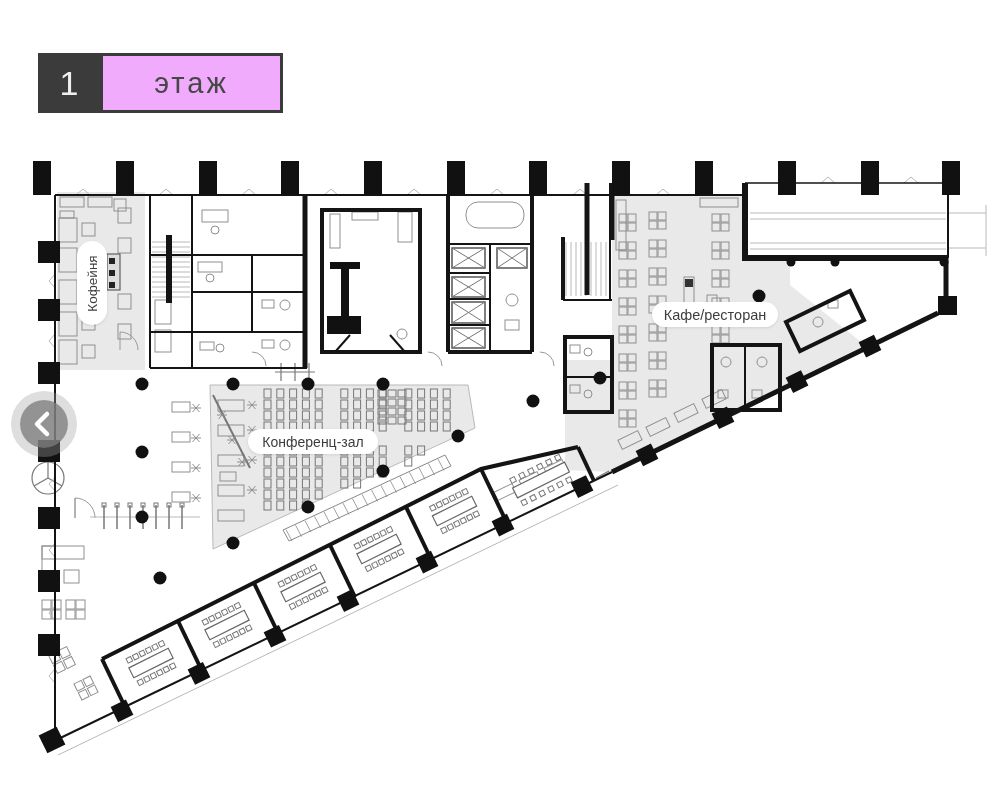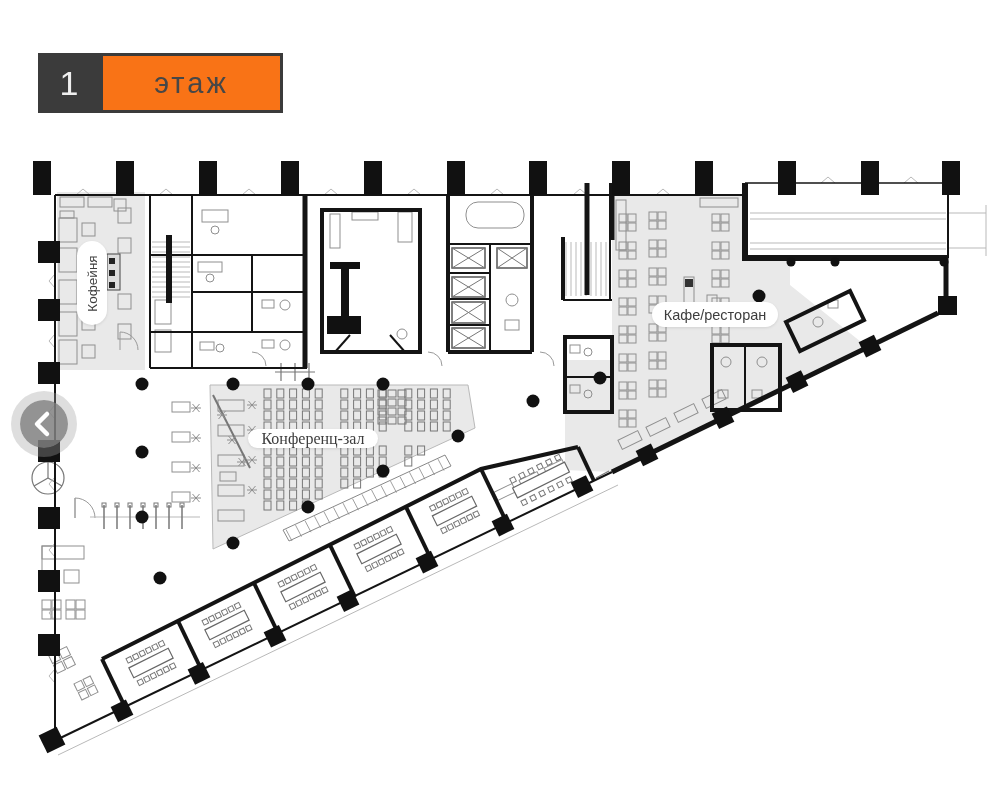--- a/index.html
+++ b/index.html
@@ -3,28 +3,28 @@
 <meta charset="utf-8">
 <style>
   html,body{margin:0;padding:0;background:#fff;}
   #stage{position:relative;width:1000px;height:807px;background:#fff;overflow:hidden;
          font-family:"Liberation Sans",sans-serif;}
   #plan-svg{position:absolute;left:0;top:0;}
   
   .floor-num{position:absolute;left:38px;top:53px;width:62px;height:60px;background:#3b3b3b;
              color:#efefef;display:flex;align-items:center;justify-content:center;
              font-size:34px;font-weight:300;}
-  .floor-name{position:absolute;left:100px;top:53px;width:183px;height:60px;background:#f97316;
+  .floor-name{position:absolute;left:100px;top:53px;width:183px;height:60px;background:#f0abfc;
               border:3px solid #3b3b3b;box-sizing:border-box;color:#474747;display:flex;
               align-items:center;justify-content:center;font-size:29px;letter-spacing:3px;}
   
   .pill{position:absolute;background:#fff;border-radius:14px;display:flex;align-items:center;
         justify-content:center;color:#3d3d3d;box-shadow:0 1px 3px rgba(0,0,0,.10);}
   .pill-cafe{left:652px;top:302px;width:126px;height:25px;font-size:14.5px;}
-  .pill-conf{left:248px;top:429px;width:130px;height:19px;font-size:16px;font-family:Liberation Serif, serif;}
+  .pill-conf{left:248px;top:429px;width:130px;height:25px;font-size:14px;}
   .pill-coffee{left:77px;top:241px;width:30px;height:84px;border-radius:16px;}
   .pill-coffee span{transform:rotate(-90deg);white-space:nowrap;font-size:13.5px;color:#3d3d3d;}
   
   .nav-prev{position:absolute;left:20px;top:400px;width:48px;height:48px;border-radius:50%;
             background:rgba(128,128,128,.85);box-shadow:0 0 0 9px rgba(160,160,160,.35);
             display:flex;align-items:center;justify-content:center;cursor:pointer;border:none;padding:0;}
 </style>
 </head>
 <body>
 

